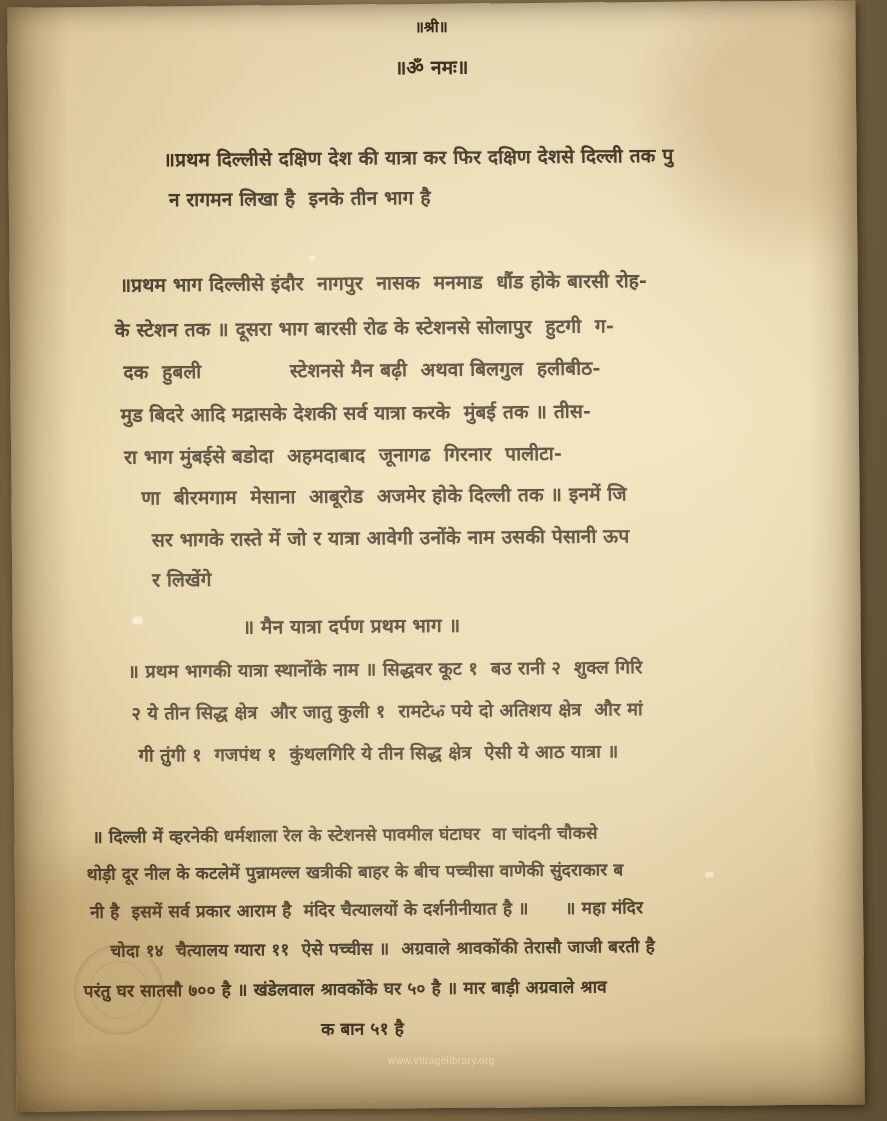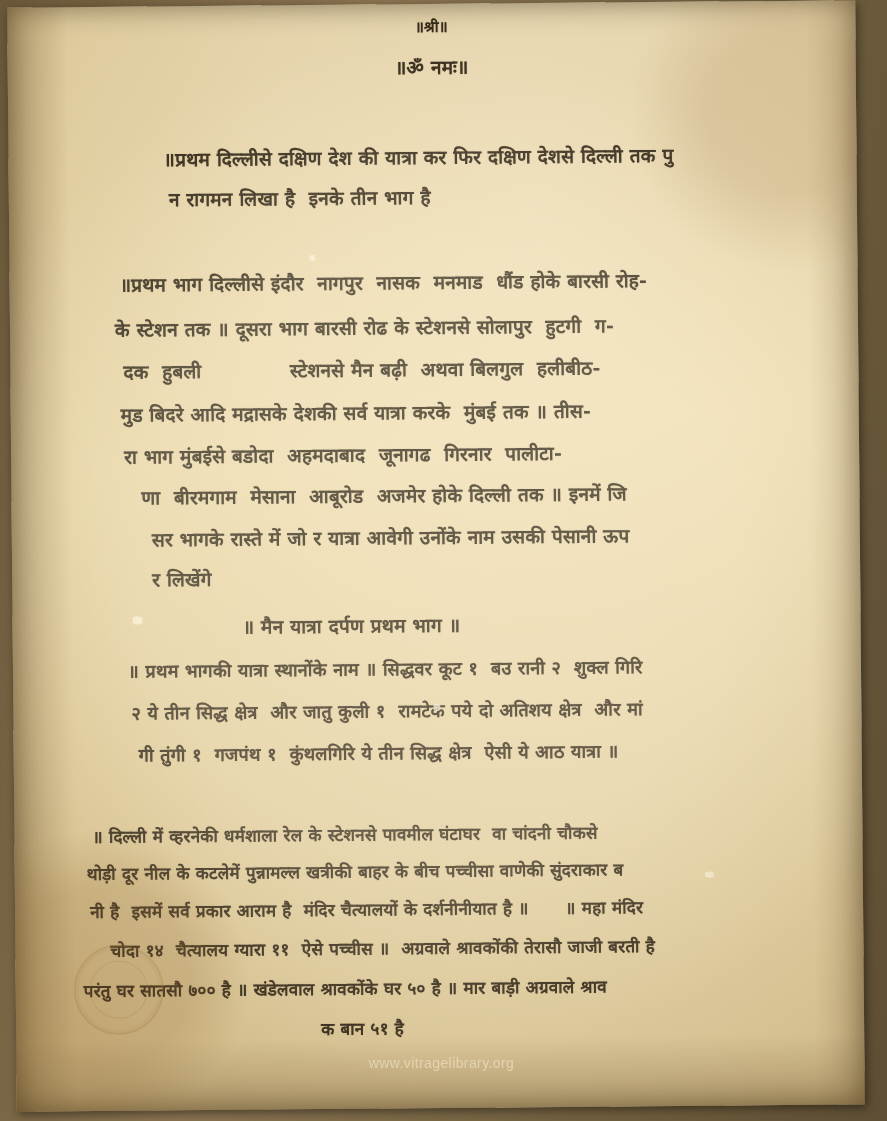--- a/index.html
+++ b/index.html
@@ -87,21 +87,21 @@
   .section-head { font-size: 19px; }
 
   
   .watermark {
     position: absolute;
     left: 0;
     right: 4px;
     top: 1055px;
     text-align: center;
     font-family: "Liberation Sans", sans-serif;
-    font-size: 14px;
+    font-size: 10px;
     color: rgba(235, 222, 190, 0.75);
     letter-spacing: 0.4px;
   }
 
   
   .stamp {
     position: absolute;
     left: 58px;
     top: 938px;
     width: 86px;

